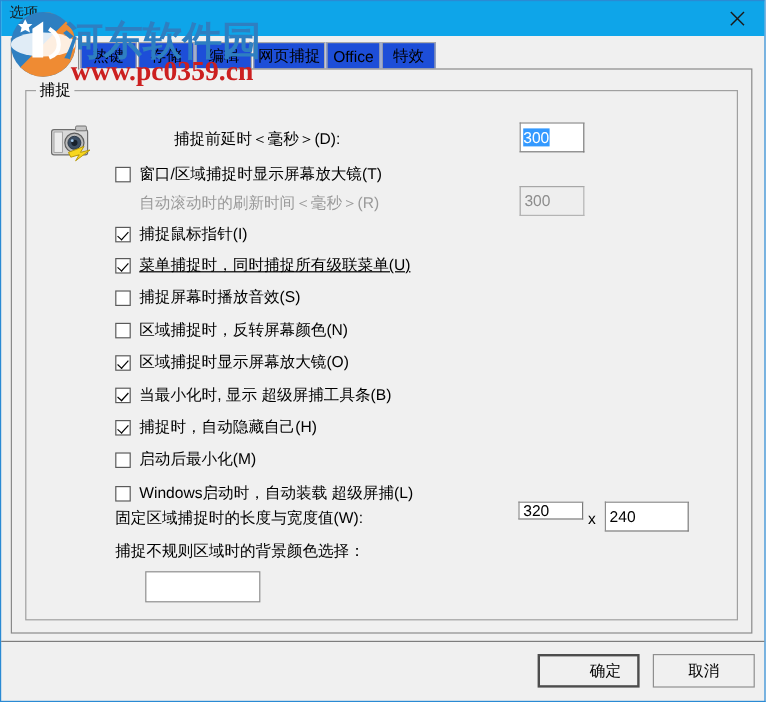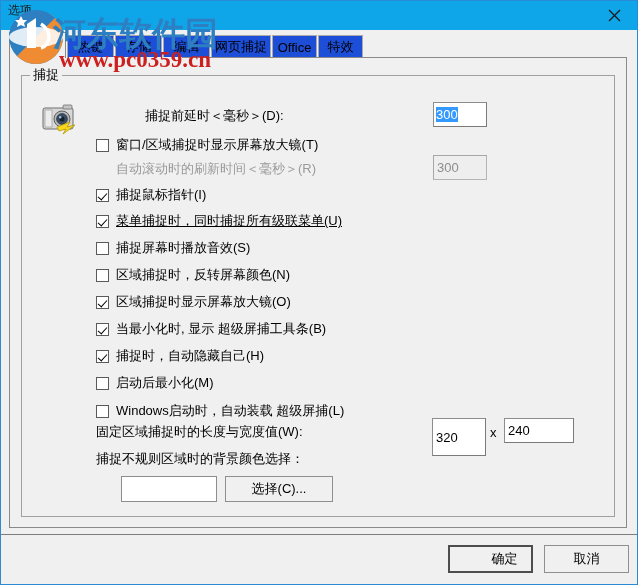--- a/index.html
+++ b/index.html
@@ -347,31 +347,30 @@
     <span class="cbbox"></span>
     <span class="cblabel">启动后最小化(M)</span>
   </div>
 
   <div class="cbrow" style="top:402px;">
     <span class="cbbox"></span>
     <span class="cblabel">Windows启动时，自动装载 超级屏捕(L)</span>
   </div>
 
   <div class="lbl" style="left:95px; top:424px;">固定区域捕捉时的长度与宽度值(W):</div>
-  <div class="tinput" style="left:431px; top:418px; width:54px; height:38px;">
+  <div class="tinput" style="left:431px; top:418px; width:54px; height:15px;">
     <span>320</span>
   </div>
   <div class="lbl" style="left:489px; top:425px;">x</div>
   <div class="tinput" style="left:503px; top:418px; width:70px; height:25px;">
     <span>240</span>
   </div>
 
   <div class="lbl" style="left:95px; top:451px;">捕捉不规则区域时的背景颜色选择：</div>
   <div id="color-swatch"></div>
-  <div class="btn" style="left:224px; top:476px; width:108px; height:26px;">选择(C)...</div>
 
   <div id="footer-sep"></div>
   <div class="btn default" style="left:447px; top:545px; width:85px; height:28px;padding-left:28px;">确定</div>
   <div class="btn" style="left:543px; top:545px; width:85px; height:28px;">取消</div>
 
   <div id="watermark">
     <span>
       <svg width="62" height="58" viewBox="0 0 62 58" style="position:absolute;left:4px;top:2px;">
         <circle cx="31" cy="29" r="27" fill="#2e7fc1"></circle>
         <path d="M31 2 a27 27 0 0 1 0 54 a27 27 0 0 1 -19-8 L50 10 a27 27 0 0 0 -19-8 z" fill="#ef8b33"></path>

